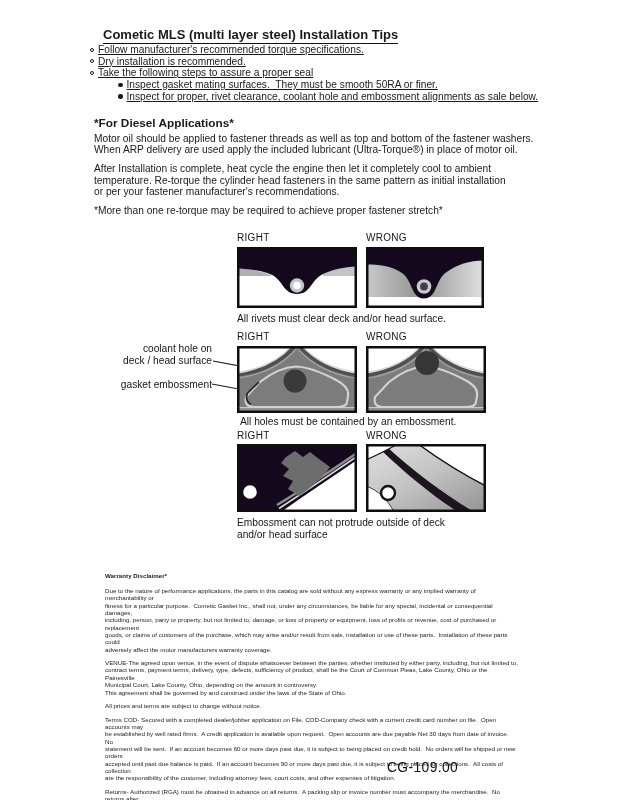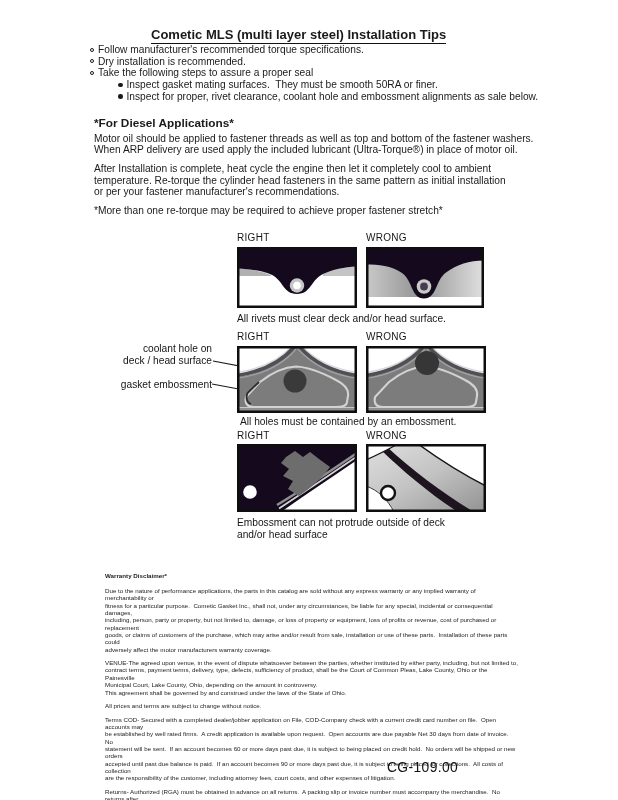--- a/index.html
+++ b/index.html
@@ -6,24 +6,24 @@
   html,body { background:#e8e8e8; }
   .page {
     position:relative; width:618px; height:800px; margin:0 auto;
     background:#ffffff; overflow:hidden;
     font-family:"Liberation Sans", sans-serif; color:#1a1a1a;
   }
   .abs { position:absolute; }
 
   .title {
     left:103px; top:27px; font-size:13px; font-weight:bold;
-    border-bottom:1.6px solid #111; padding-bottom:1px; white-space:pre;margin-left:48px;
+    border-bottom:1.6px solid #111; padding-bottom:1px; white-space:pre;
   }
   .bullets { left:90px; top:44px; font-size:10.2px; line-height:11.7px; }
-  .b-row { display:flex; align-items:flex-start; }
+  .b-row { display:flex; align-items:flex-start;text-decoration:underline; }
   .b-row.sub { margin-left:28px; }
   .o-bullet {
     width:4px; height:4px; border:1px solid #1a1a1a; border-radius:50%;
     margin:3.6px 4px 0 0; flex:0 0 auto;
   }
   .f-bullet {
     width:4.5px; height:4.5px; background:#1a1a1a; border-radius:50%;
     margin:3.6px 4px 0 0; flex:0 0 auto;
   }
   .b-text { white-space:pre; }

